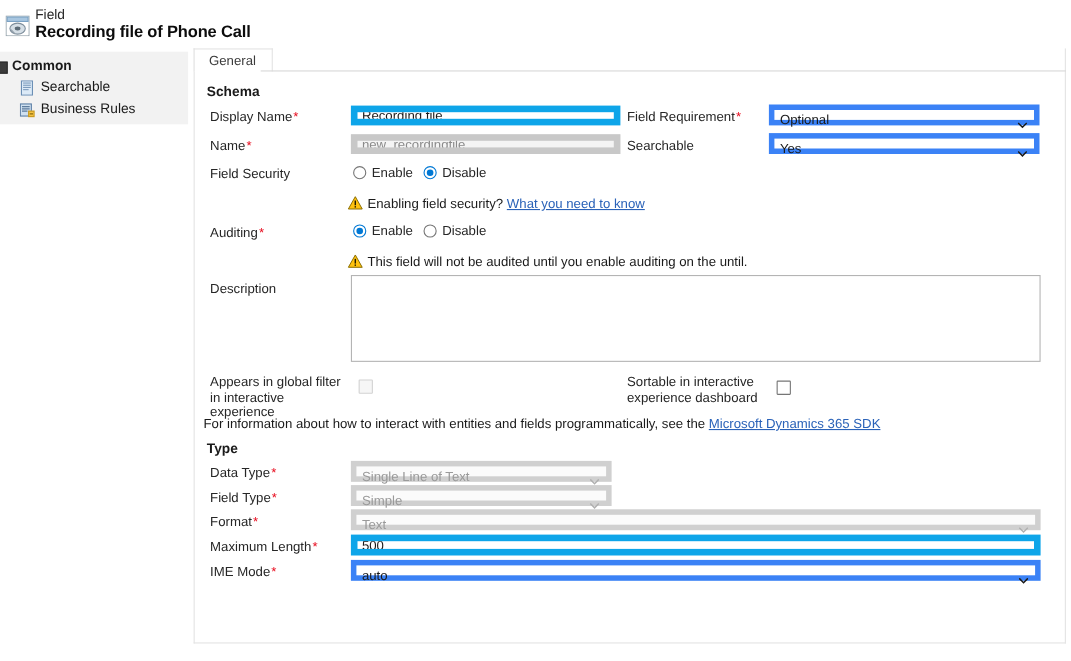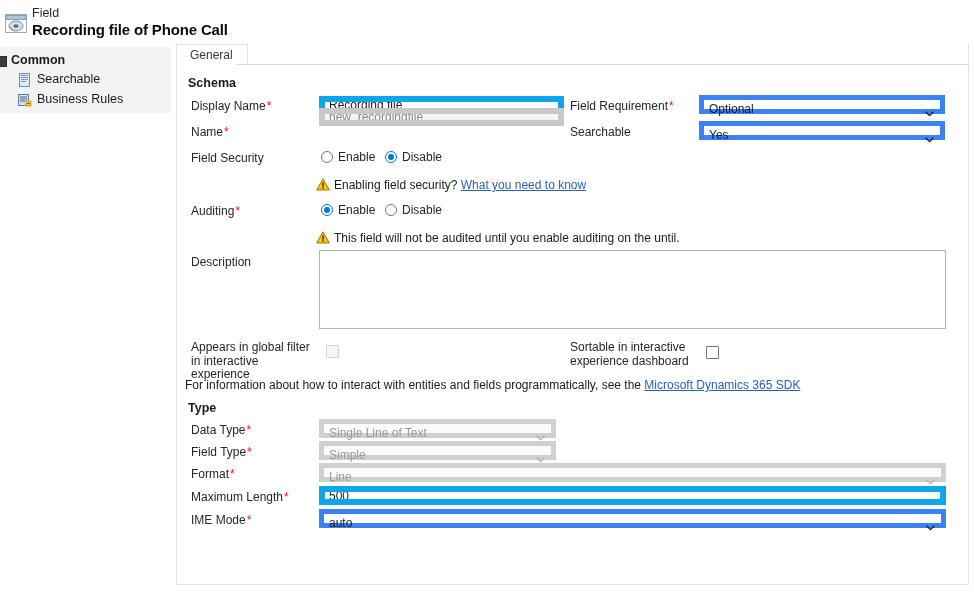--- a/index.html
+++ b/index.html
@@ -363,21 +363,21 @@
     <span class="chevron">
       <svg width="9" height="6" viewBox="0 0 9 6">
           <path d="M0.6 0.8 L4.5 4.7 L8.4 0.8" stroke="#1a1a1a" stroke-width="1.3" fill="none"></path>
         </svg>
     </span>
   </div>
 
   <div class="field-label" style="left:15px; top:60px;">
     <span>Name</span><span class="req-star">*</span>
   </div>
-  <input class="txt-input disabled" style="left: 143px; top: 43px; width: 245px;" readonly="" value="new_recordingfile">
+  <input class="txt-input disabled" style="left: 143px; top: 57px; width: 245px;" readonly="" value="new_recordingfile">
 
   <div class="field-label" style="left:394px; top:60px;">Searchable</div>
   <div class="select-box" style="left:523px; top:56px; width:246px;">
     <span class="select-text">Yes</span>
     <span class="chevron">
       <svg width="9" height="6" viewBox="0 0 9 6">
           <path d="M0.6 0.8 L4.5 4.7 L8.4 0.8" stroke="#1a1a1a" stroke-width="1.3" fill="none"></path>
         </svg>
     </span>
   </div>
@@ -469,21 +469,21 @@
       <svg width="9" height="6" viewBox="0 0 9 6">
           <path d="M0.6 0.8 L4.5 4.7 L8.4 0.8" stroke="#b0b0b0" stroke-width="1.3" fill="none"></path>
         </svg>
     </span>
   </div>
 
   <div class="field-label" style="left:15px; top:402px;">
     <span>Format</span><span class="req-star">*</span>
   </div>
   <div class="select-box disabled" style="left:143px; top:398px; width:627px;">
-    <span class="select-text">Line</span>
+    <span class="select-text">Text</span>
     <span class="chevron">
       <svg width="9" height="6" viewBox="0 0 9 6">
           <path d="M0.6 0.8 L4.5 4.7 L8.4 0.8" stroke="#b0b0b0" stroke-width="1.3" fill="none"></path>
         </svg>
     </span>
   </div>
 
   <div class="field-label" style="left:15px; top:425px;">
     <span>Maximum Length</span><span class="req-star">*</span>
   </div>

